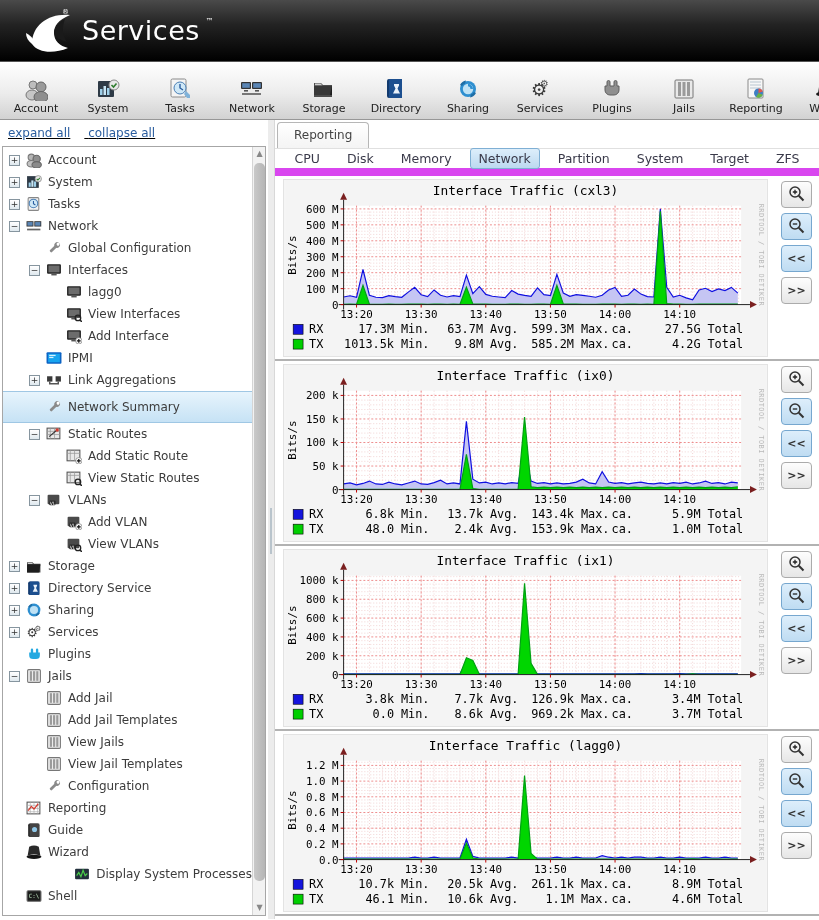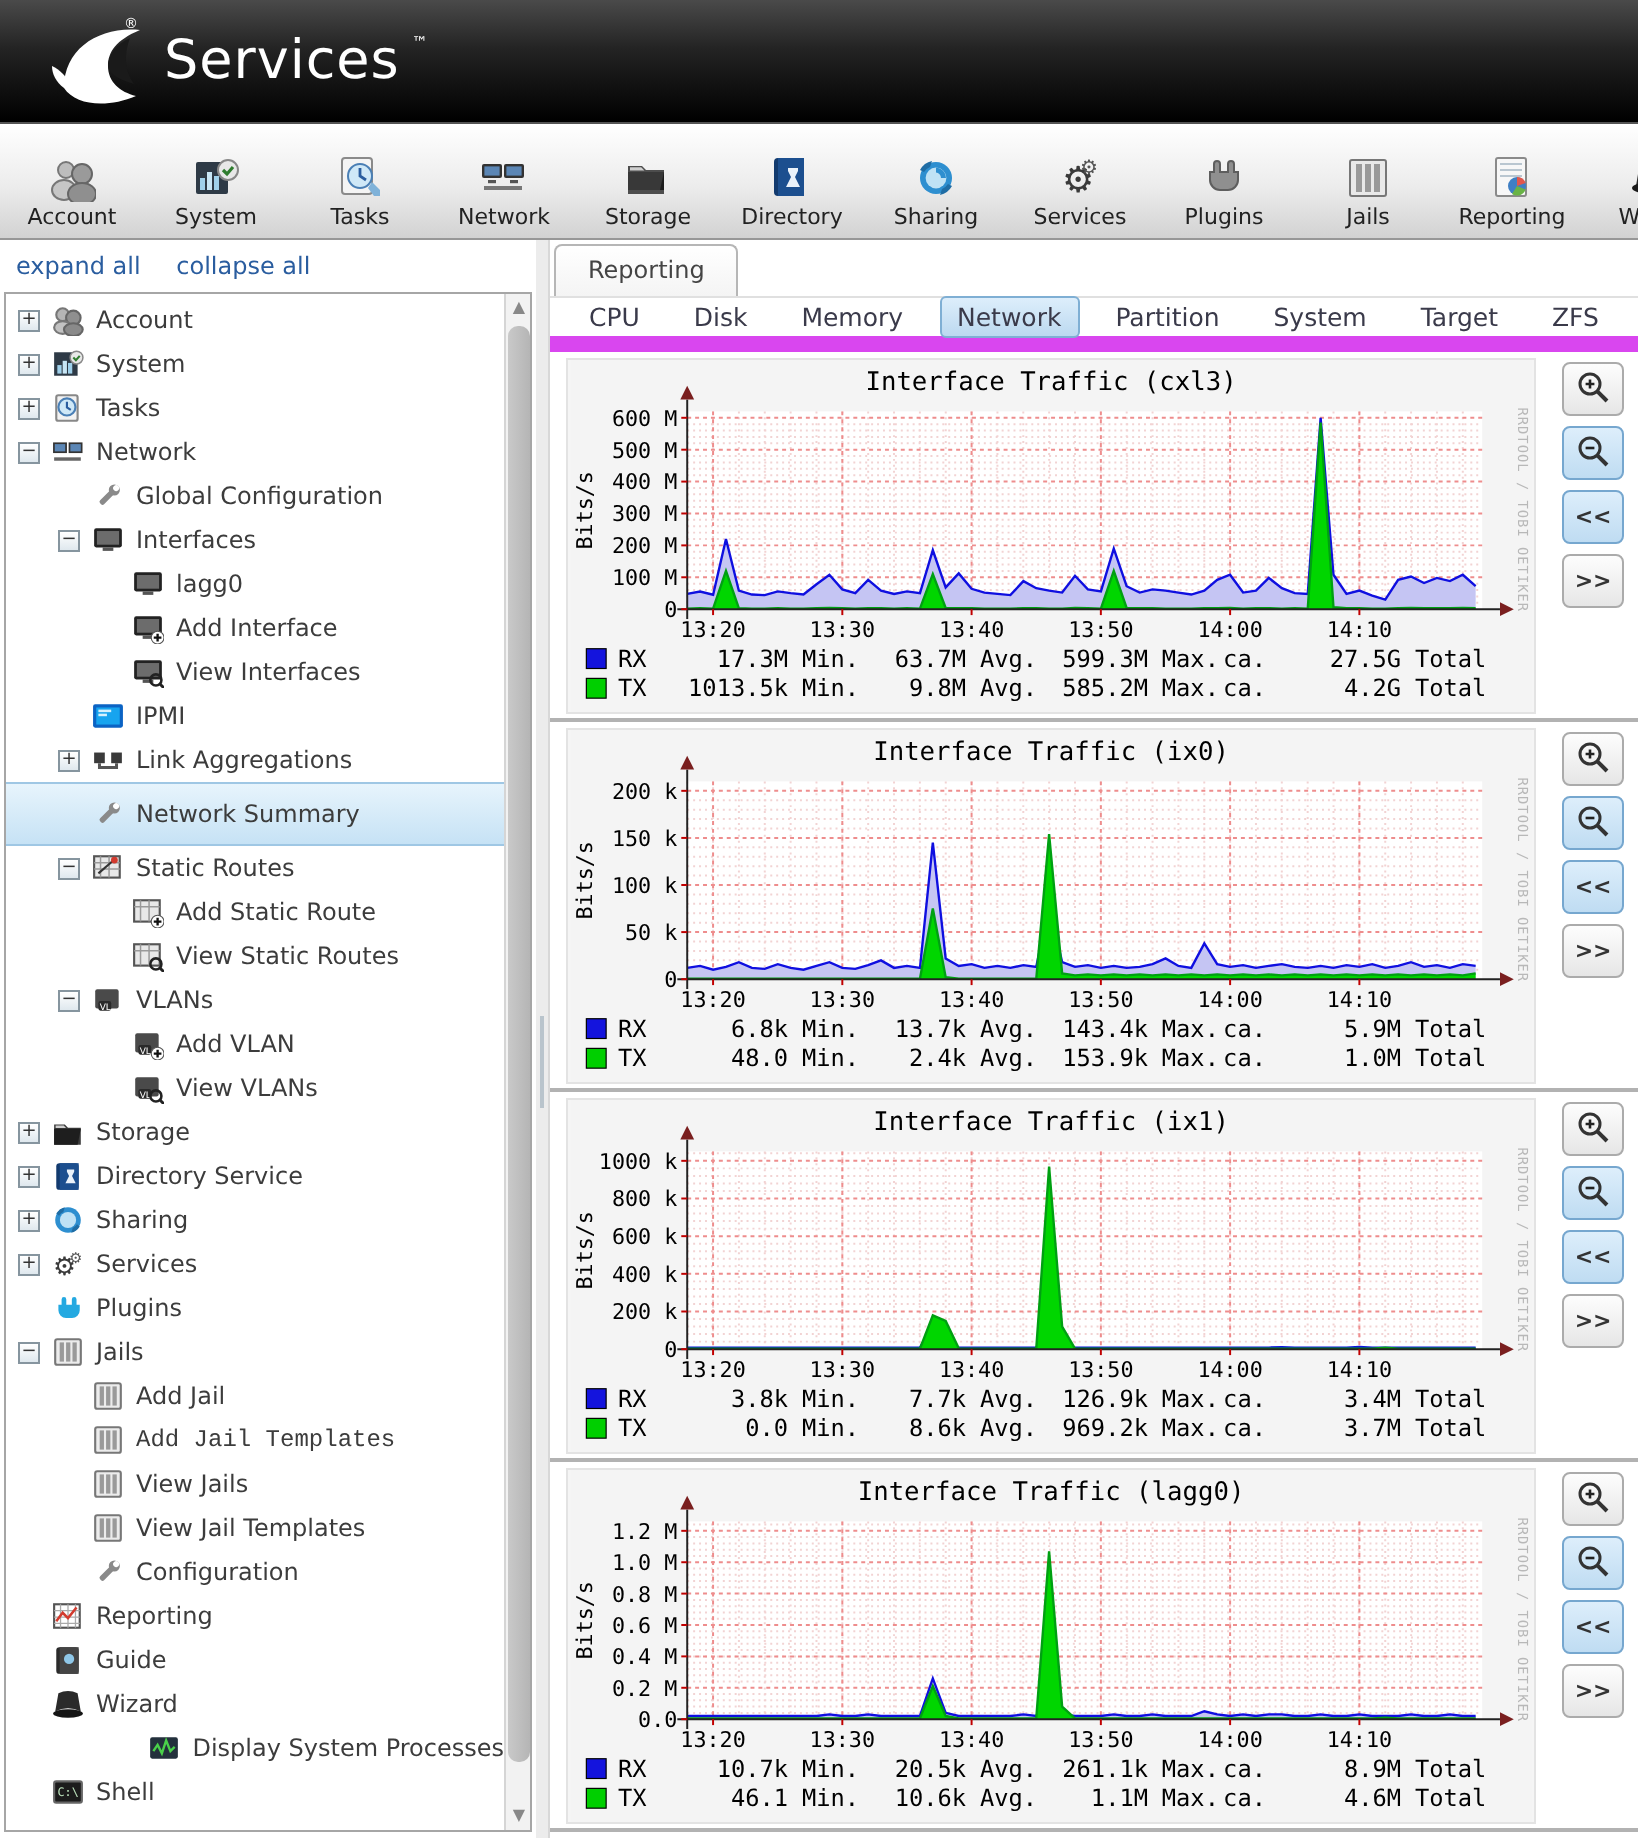--- a/index.html
+++ b/index.html
@@ -18,21 +18,21 @@
   .tbar { height:58px; background:linear-gradient(180deg,#ffffff 0%,#ececec 55%,#d2d2d2 100%);
     border-bottom:1px solid #979797; display:flex; overflow:hidden; }
   .tb-item { width:72px; flex:0 0 72px; display:flex; flex-direction:column; align-items:center;
     justify-content:flex-end; padding-bottom:4px; cursor:pointer; }
   .tb-icon { height:30px; display:flex; align-items:flex-end; }
   .tb-label { font-size:11px; color:#222; margin-top:1px; white-space:nowrap; }
 
   
   .content { display:flex; height:799px; }
   .sidebar { width:268px; flex:0 0 268px; }
-  .side-links { height:26px; padding:6px 14px 0 8px; font-size:12px; }
+  .side-links { height:26px; padding:6px 14px 0 8px; font-size:12px;text-decoration:underline; }
   .side-links a { color:#2a5d9f; text-decoration:none; margin-right:14px; cursor:pointer; }
   .tree-panel { margin-left:2px; width:264px; height:770px; border:1px solid #a6a6a6;
     background:#fff; position:relative; overflow:hidden; }
   .tree-scroll { position:absolute; left:0; top:2px; right:13px; }
   .trow { height:22px; display:flex; align-items:center; font-size:12px; color:#3c3c3c;
     white-space:nowrap; cursor:pointer; }
   .trow.sel { background:linear-gradient(180deg,#e7f4fc,#c6e2f5);
     border-top:1px solid #9fc7e4; border-bottom:1px solid #9fc7e4; height:32px; }
   .exp { width:11px; height:11px; flex:0 0 11px; border:1px solid #86959f;
     background:linear-gradient(180deg,#fff,#dfe8ee); font-size:9px; line-height:9px;
@@ -320,38 +320,38 @@
             </span>
             <span class="tlabel">lagg0</span>
           </div>
           <div class="trow" style="padding-left: 46px;">
             <span class="exp-sp"></span>
             <span class="ticon">
               <svg width="16" height="16" viewBox="0 0 15 15">
                 <rect x="1" y="2" width="13" height="9" rx="1" fill="#222"></rect>
                 <rect x="2.3" y="3.3" width="10.4" height="6.4" fill="#6c6c6c"></rect>
                 <rect x="5" y="11" width="5" height="1.6" fill="#555"></rect>
-                <circle cx="12" cy="12" r="3" fill="#fff" stroke="#555" stroke-width="0.5"></circle>
-                <path d="M12 10.2 v3.6 M10.2 12 h3.6" stroke="#111" stroke-width="1.1"></path>
-              </svg>
-            </span>
-            <span class="tlabel">Add Interface</span>
+                <circle cx="11.2" cy="11.2" r="2.6" fill="none" stroke="#222" stroke-width="1.2"></circle>
+                <path d="M13 13 l2 2" stroke="#222" stroke-width="1.4"></path>
+              </svg>
+            </span>
+            <span class="tlabel">View Interfaces</span>
           </div>
           <div class="trow" style="padding-left: 46px;">
             <span class="exp-sp"></span>
             <span class="ticon">
               <svg width="16" height="16" viewBox="0 0 15 15">
                 <rect x="1" y="2" width="13" height="9" rx="1" fill="#222"></rect>
                 <rect x="2.3" y="3.3" width="10.4" height="6.4" fill="#6c6c6c"></rect>
                 <rect x="5" y="11" width="5" height="1.6" fill="#555"></rect>
-                <circle cx="11.2" cy="11.2" r="2.6" fill="none" stroke="#222" stroke-width="1.2"></circle>
-                <path d="M13 13 l2 2" stroke="#222" stroke-width="1.4"></path>
-              </svg>
-            </span>
-            <span class="tlabel">View Interfaces</span>
+                <circle cx="12" cy="12" r="3" fill="#fff" stroke="#555" stroke-width="0.5"></circle>
+                <path d="M12 10.2 v3.6 M10.2 12 h3.6" stroke="#111" stroke-width="1.1"></path>
+              </svg>
+            </span>
+            <span class="tlabel">Add Interface</span>
           </div>
           <div class="trow" style="padding-left: 26px;">
             <span class="exp-sp"></span>
             <span class="ticon">
               <svg width="16" height="16" viewBox="0 0 15 15">
                 <rect x="0.5" y="2" width="14" height="11" rx="1" fill="#0b63c4"></rect>
                 <rect x="2" y="3.5" width="11" height="8" fill="#17a4ef"></rect>
                 <rect x="3" y="4.5" width="6" height="1.2" fill="#d7f1fd"></rect>
                 <rect x="3" y="6.4" width="4" height="1.2" fill="#d7f1fd"></rect>
               </svg>
@@ -525,21 +525,21 @@
             <span class="ticon">
               <svg width="16" height="16" viewBox="0 0 15 15">
                 <rect x="1.5" y="1.5" width="12" height="12" rx="1" fill="#ececec" stroke="#777"></rect>
                 <rect x="3.6" y="3" width="2" height="9" fill="#9a9a9a"></rect>
                 <rect x="6.6" y="3" width="2" height="9" fill="#9a9a9a"></rect>
                 <rect x="9.6" y="3" width="2" height="9" fill="#9a9a9a"></rect>
               </svg>
             </span>
             <span class="tlabel">Add Jail</span>
           </div>
-          <div class="trow" style="padding-left: 26px; font-family: Liberation Mono, monospace;">
+          <div class="trow" style="padding-left: 26px;">
             <span class="exp-sp"></span>
             <span class="ticon">
               <svg width="16" height="16" viewBox="0 0 15 15">
                 <rect x="1.5" y="1.5" width="12" height="12" rx="1" fill="#ececec" stroke="#777"></rect>
                 <rect x="3.6" y="3" width="2" height="9" fill="#9a9a9a"></rect>
                 <rect x="6.6" y="3" width="2" height="9" fill="#9a9a9a"></rect>
                 <rect x="9.6" y="3" width="2" height="9" fill="#9a9a9a"></rect>
               </svg>
             </span>
             <span class="tlabel">Add Jail Templates</span>

